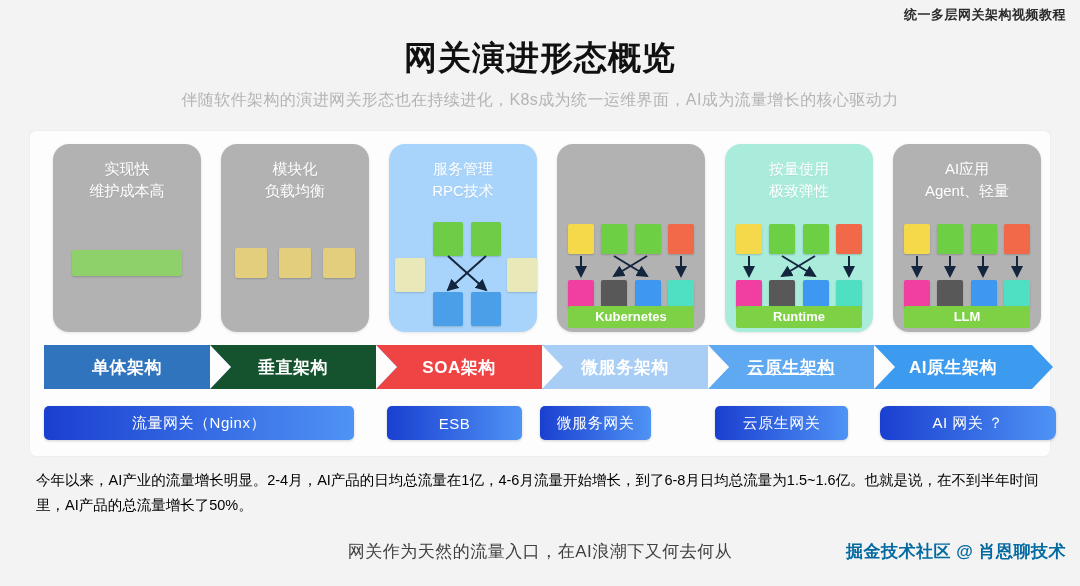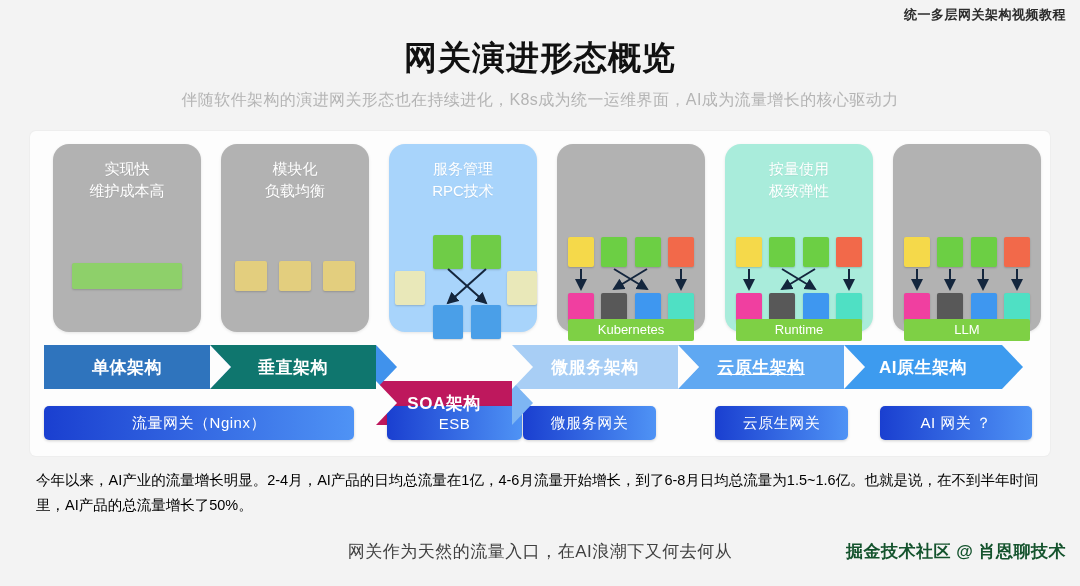--- a/index.html
+++ b/index.html
@@ -50,21 +50,21 @@
   }
   .card.grey{background:#b2b2b2;}
   .card.blue{background:#a8d4fb;}
   .card.mint{background:#a9ecdb;}
   .card-title{
     position:absolute;top:14px;left:0;width:100%;text-align:center;
     color:#ffffff;font-size:15px;line-height:22px;
     text-shadow:0 1px 1px rgba(0,0,0,.06);
   }
   .card-body{
-    position:absolute;left:0;top:89px;width:100%;height:112px;
+    position:absolute;left:0;top:76px;width:100%;height:112px;font-weight:bold;
   }
 
   
   .blk{position:absolute;border-radius:2px;box-shadow:0 1px 2px rgba(0,0,0,.18);}
 
   
   .bar-green{
     position:absolute;left:19px;top:30px;width:110px;height:26px;
     background:#8ed06a;border-radius:2px;box-shadow:0 1px 2px rgba(0,0,0,.18);
   }
@@ -132,21 +132,21 @@
     position:absolute;left:36px;top:468px;width:1008px;
     font-size:14.5px;line-height:25px;color:#000000;
   }
   
   .caption{
     position:absolute;left:0;top:540px;width:1080px;text-align:center;
     font-size:17px;color:#404040;letter-spacing:.5px;
   }
   .watermark{
     position:absolute;right:14px;top:540px;
-    font-size:17px;font-weight:bold;color:#14532d;letter-spacing:.5px;
+    font-size:17px;font-weight:bold;color:#0369a1;letter-spacing:.5px;
   }
 </style>
 </head>
 <body>
 
 <div class="page">
 
   <div class="topbar">
     <div class="topbar-title">统一多层网关架构视频教程</div>
   </div>
@@ -266,20 +266,24 @@
             <line x1="24" y1="36" x2="24" y2="56" stroke="#14263d" stroke-width="2" marker-end="url(#ah3)"></line>
             <line x1="57" y1="36" x2="90" y2="56" stroke="#14263d" stroke-width="2" marker-end="url(#ah3)"></line>
             <line x1="90" y1="36" x2="57" y2="56" stroke="#14263d" stroke-width="2" marker-end="url(#ah3)"></line>
             <line x1="124" y1="36" x2="124" y2="56" stroke="#14263d" stroke-width="2" marker-end="url(#ah3)"></line>
           </svg>
           <div class="footer-green">Runtime</div>
         </div>
       </div>
 
       <div class="card grey">
+        <div class="card-title">
+          <div>AI应用</div>
+          <div>Agent、轻量</div>
+        </div>
         <div class="card-body">
           <div class="grid4">
             <div class="trow">
               <div class="cell c-yellow"></div>
               <div class="cell c-green"></div>
               <div class="cell c-green"></div>
               <div class="cell c-red"></div>
             </div>
             <div class="trow" style="margin-top:26px;">
               <div class="cell c-pink"></div>
@@ -305,27 +309,27 @@
 
     </div>
 
     <div class="chevrons">
 
       <div class="chev" style="width:166px;background:#2f74bd;">
         <div class="tip" style="border-left:21px solid #2f74bd;"></div>
         <span>单体架构</span>
       </div>
 
-      <div class="chev" style="width:166px;background:#0f766e;">
+      <div class="chev" style="width:166px;background:#14532d;">
         <div class="notch"></div>
         <div class="tip" style="border-left:21px solid #4092ec;"></div>
         <span>垂直架构</span>
       </div>
 
-      <div class="chev" style="width:136px;background:#be185d;margin-top:36px;">
+      <div class="chev" style="width:166px;background:#ef4444;">
         <div class="notch"></div>
         <div class="tip" style="border-left:21px solid #7eb6f3;"></div>
         <span>SOA架构</span>
       </div>
 
       <div class="chev" style="width:166px;background:#a8cef5;">
         <div class="notch"></div>
         <div class="tip" style="border-left:21px solid #a8cef5;"></div>
         <span>微服务架构</span>
       </div>
@@ -344,27 +348,27 @@
 
     </div>
 
     <div class="pills">
       <div class="pill" style="left:0px;width:310px;background:linear-gradient(90deg,#1a3fd0 0%,#4f93f5 100%);">
         <span>流量网关（Nginx）</span>
       </div>
       <div class="pill" style="left:343px;width:135px;background:linear-gradient(90deg,#1a3fd0 0%,#4f93f5 100%);">
         <span>ESB</span>
       </div>
-      <div class="pill" style="left:479px;width:133px;background:linear-gradient(90deg,#1a3fd0 0%,#4f93f5 100%);">
+      <div class="pill" style="left:496px;width:111px;background:linear-gradient(90deg,#1a3fd0 0%,#4f93f5 100%);">
         <span>微服务网关</span>
       </div>
       <div class="pill" style="left:671px;width:133px;background:linear-gradient(90deg,#1a3fd0 0%,#4f93f5 100%);">
         <span>云原生网关</span>
       </div>
-      <div class="pill" style="left:836px;width:152px;background:linear-gradient(90deg,#1a3fd0 0%,#4f93f5 100%);">
+      <div class="pill" style="left:836px;width:176px;background:linear-gradient(90deg,#1a3fd0 0%,#4f93f5 100%);border-radius:8px;">
         <span>AI 网关 ？</span>
       </div>
     </div>
 
   </div>
 
   <div class="para">今年以来，AI产业的流量增长明显。2-4月，AI产品的日均总流量在1亿，4-6月流量开始增长，到了6-8月日均总流量为1.5~1.6亿。也就是说，在不到半年时间里，AI产品的总流量增长了50%。</div>
 
   <div class="caption">网关作为天然的流量入口，在AI浪潮下又何去何从</div>
   <div class="watermark">掘金技术社区 @ 肖恩聊技术</div>

